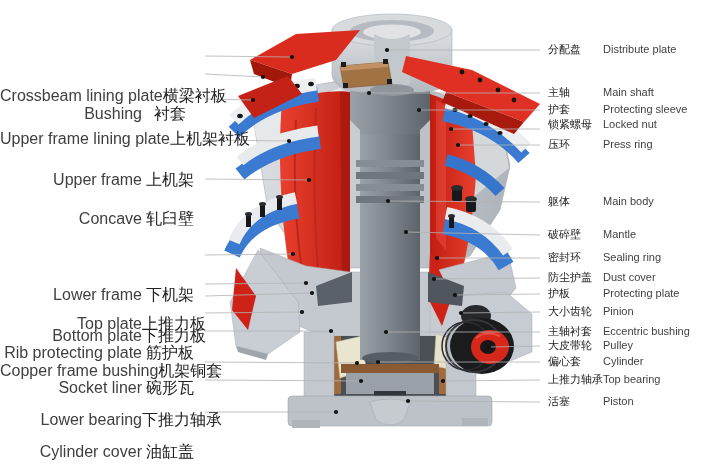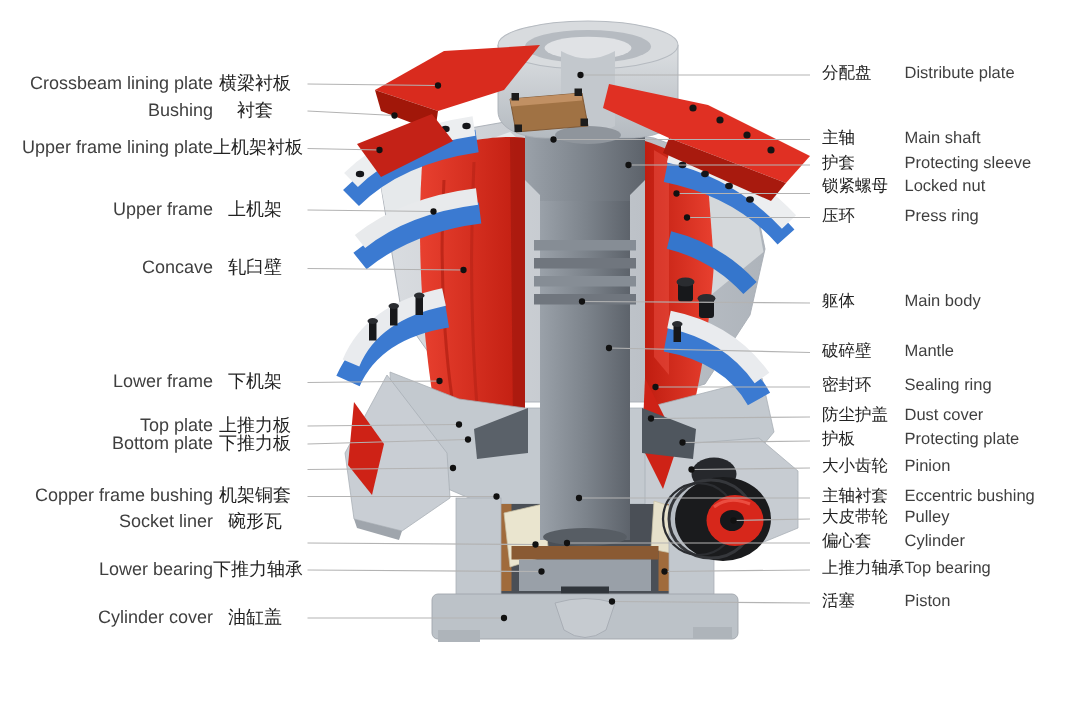--- a/index.html
+++ b/index.html
@@ -2,21 +2,21 @@
 <html><head>
 <meta charset="utf-8">
 <style>
   html,body{margin:0;padding:0;}
   #stage{
     position:relative; width:722px; height:474px; background:#ffffff;
     font-family:"Liberation Sans","DejaVu Sans",sans-serif; overflow:hidden;
   }
   #machine-svg{position:absolute; left:0; top:0;}
   .lrow{position:absolute; left:0; width:198px; display:flex; align-items:baseline;
-        font-size:12px; line-height:13px; white-space:nowrap;}
+        font-size:16px; line-height:13px; white-space:nowrap;margin-top:40px;}
   .lrow .en{flex:1; text-align:right; color:#3f3f3f;}
   .lrow .zh{width:56px; text-align:center; color:#222222;}
   .rrow{position:absolute; left:548px; display:flex; align-items:baseline;
         font-size:11px; line-height:13px; white-space:nowrap;}
   .rrow .zh{width:55px; color:#222222;}
   .rrow .en{color:#3f3f3f;text-align:right;}
 </style>
 </head>
 <body>
 
@@ -264,20 +264,24 @@
       <span class="zh">下机架</span>
     </div>
   <div class="lrow" style="top:277px">
       <span class="en">Top plate</span>
       <span class="zh">上推力板</span>
     </div>
   <div class="lrow" style="top:289px">
       <span class="en">Bottom plate</span>
       <span class="zh">下推力板</span>
     </div>
+  <div class="lrow" style="top:306px">
+      <span class="en">Rib protecting plate</span>
+      <span class="zh">筋护板</span>
+    </div>
   <div class="lrow" style="top:324px">
       <span class="en">Copper frame bushing</span>
       <span class="zh">机架铜套</span>
     </div>
   <div class="lrow" style="top:341px">
       <span class="en">Socket liner</span>
       <span class="zh">碗形瓦</span>
     </div>
   <div class="lrow" style="top:373px">
       <span class="en">Lower bearing</span>

